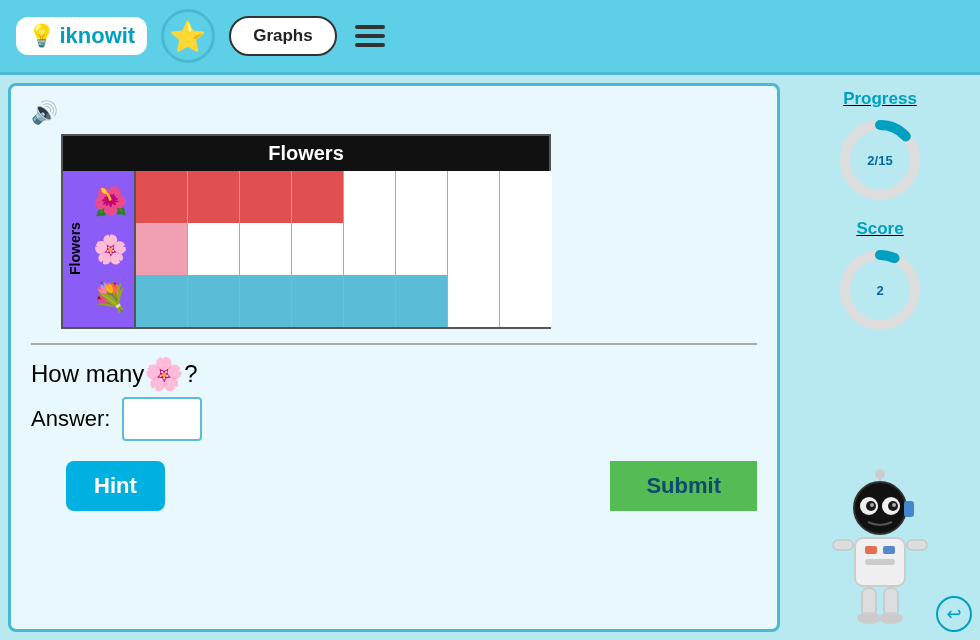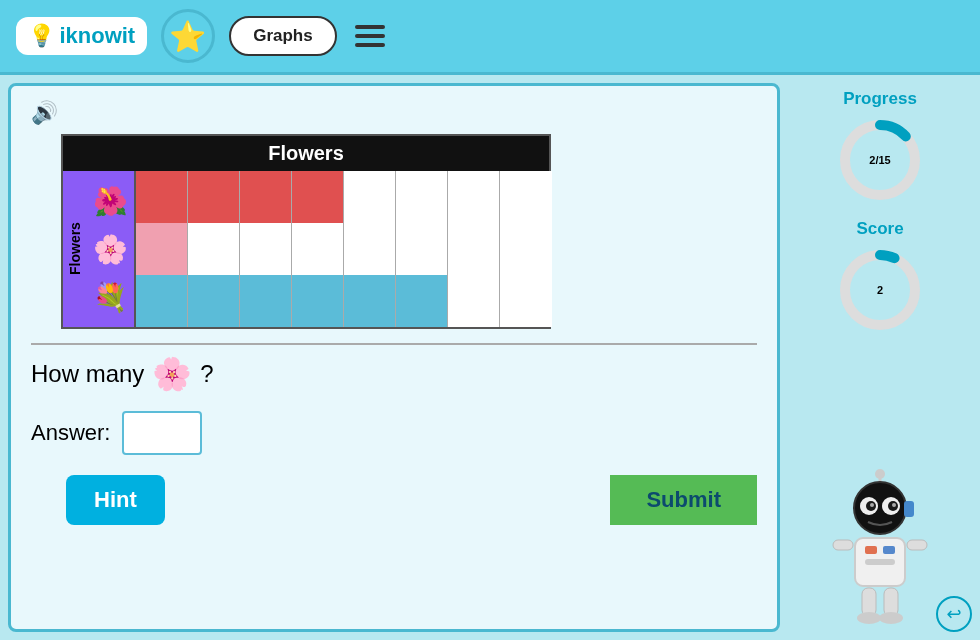--- a/index.html
+++ b/index.html
@@ -177,24 +177,24 @@
     .divider {
       border: none;
       border-top: 2px solid #aaa;
       margin: 14px 0 10px 0;
     }
 
     
     .question-area {
       display: flex;
       align-items: center;
-      gap: 8px;
+      gap: 0;
       font-size: 24px;
       font-weight: normal;
-      margin-bottom: 18px;
+      margin-bottom: 4px;
     }
     .flower-emoji {
       font-size: 32px;
     }
 
     
     .answer-row {
       display: flex;
       align-items: center;
       gap: 12px;
@@ -240,20 +240,21 @@
     }
 
     
     .sidebar {
       width: 200px;
       display: flex;
       flex-direction: column;
       align-items: center;
       padding: 14px 10px;
       gap: 14px;
+      text-decoration: underline;
     }
 
     
     .progress-section, .score-section {
       text-align: center;
     }
     .section-label {
       font-size: 17px;
       font-weight: bold;
       color: #00a0c0;
@@ -287,23 +288,23 @@
       stroke-width: 10;
       stroke-dasharray: 220;
       stroke-dashoffset: 205; 
       stroke-linecap: round;
     }
     .circle-text {
       position: absolute;
       top: 50%;
       left: 50%;
       transform: translate(-50%, -50%);
-      font-size: 11px;
-      font-weight: bold;
-      color: #000000;
+      font-size: 13px;
+      font-weight: bold;
+      color: #0369a1;
     }
 
     
     .robot-container {
       flex: 1;
       display: flex;
       align-items: flex-end;
       justify-content: center;
       position: relative;
     }

